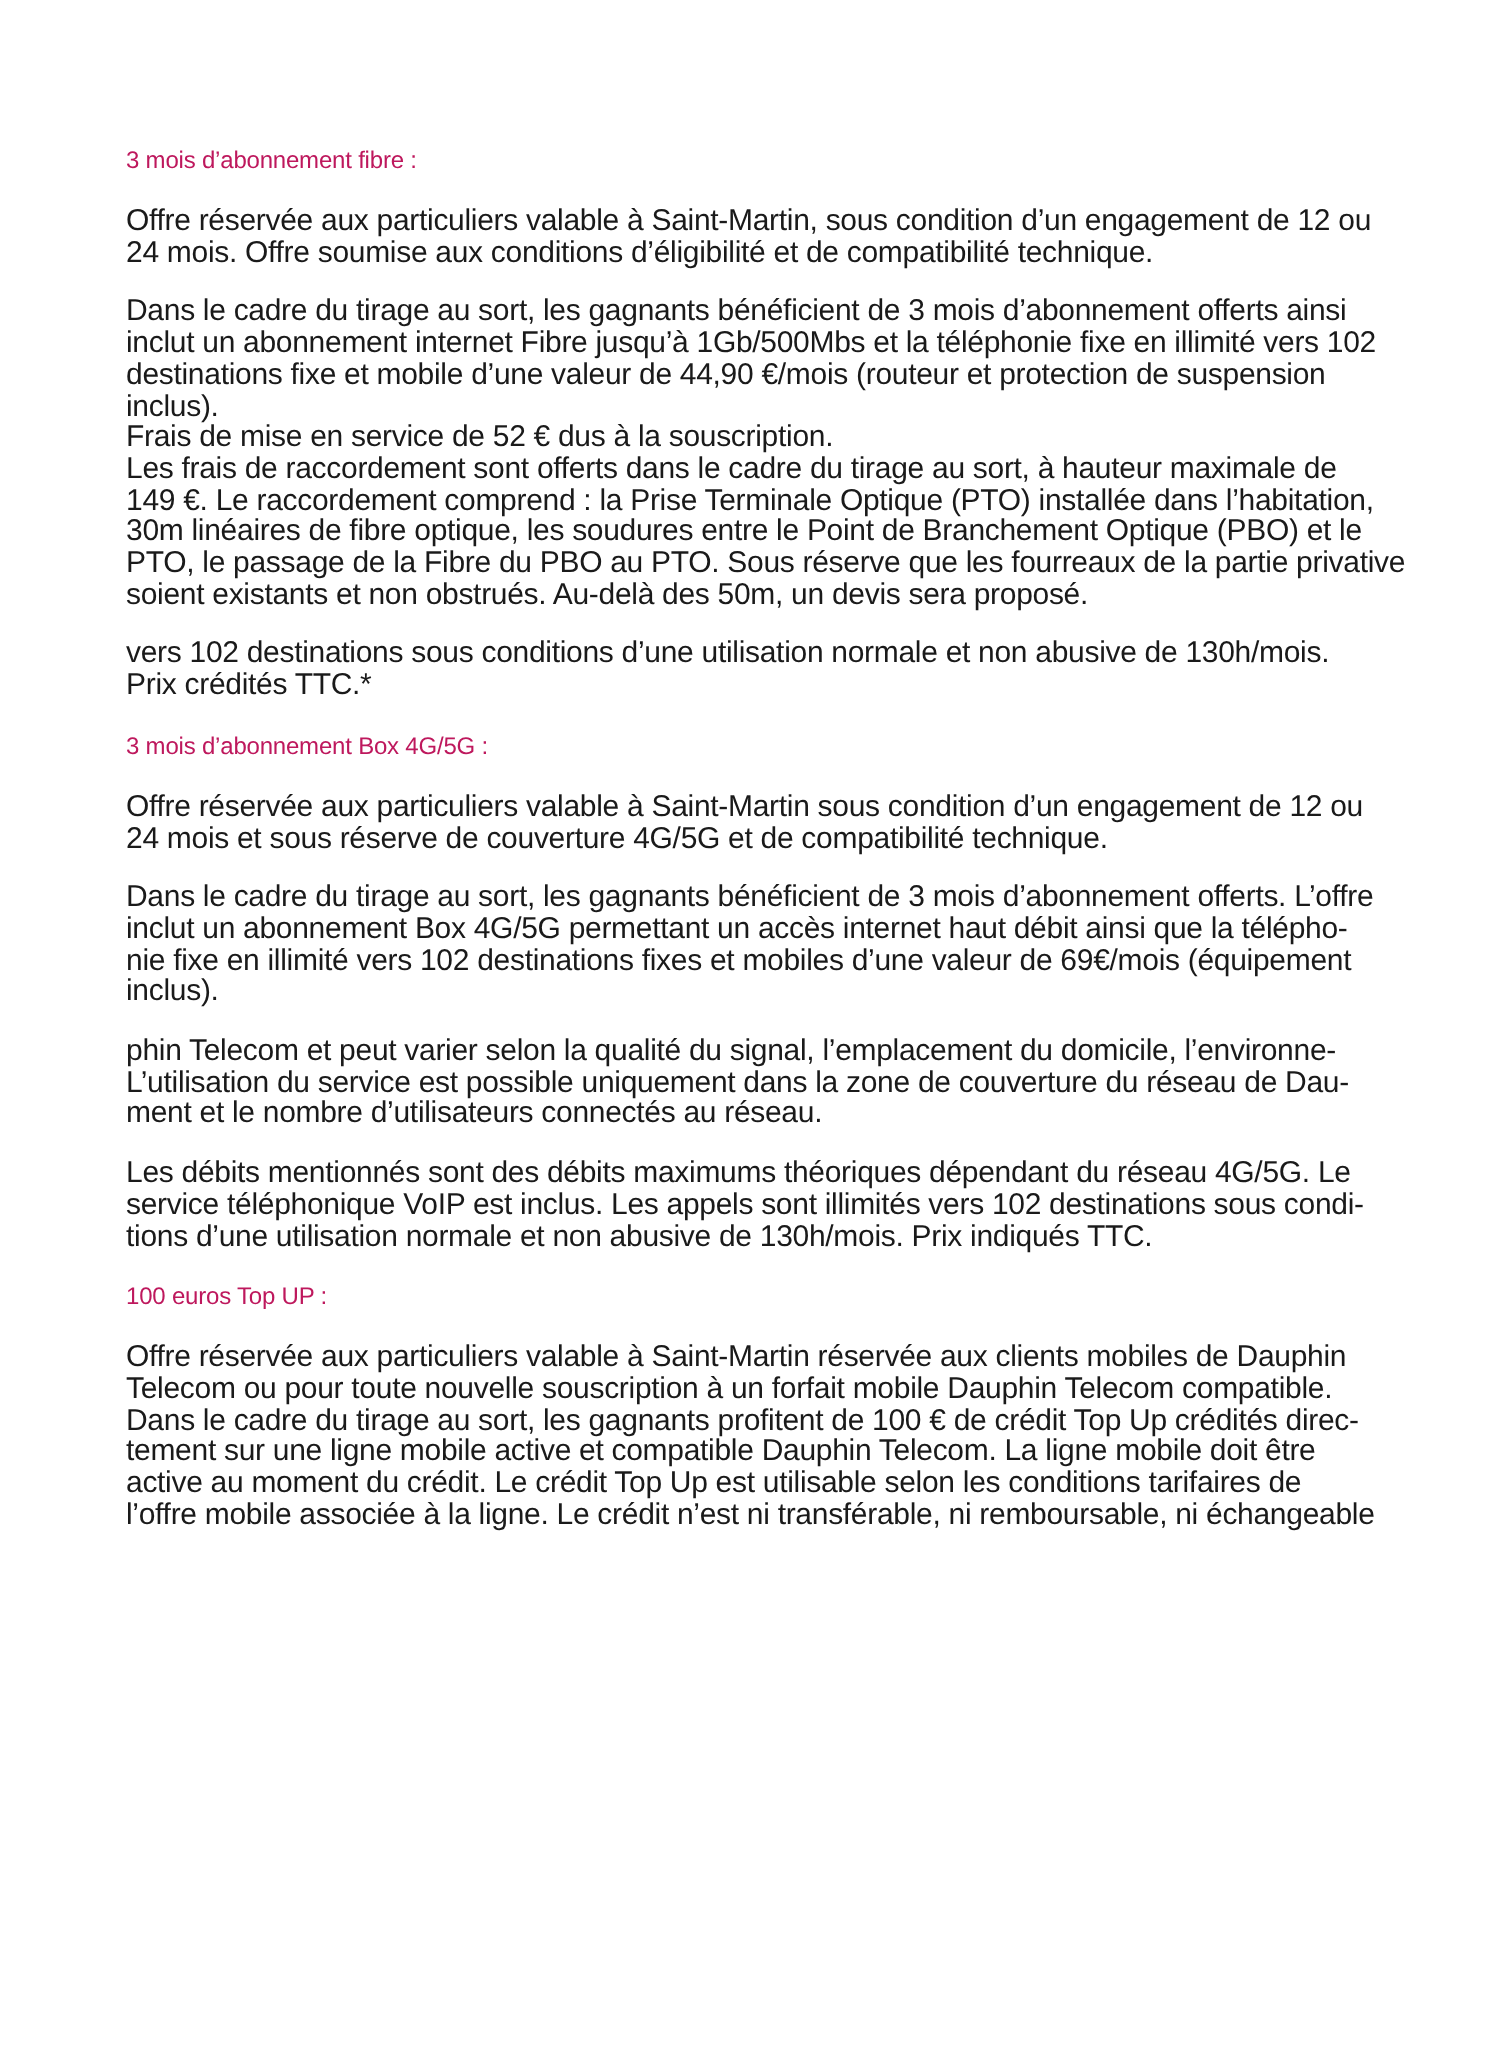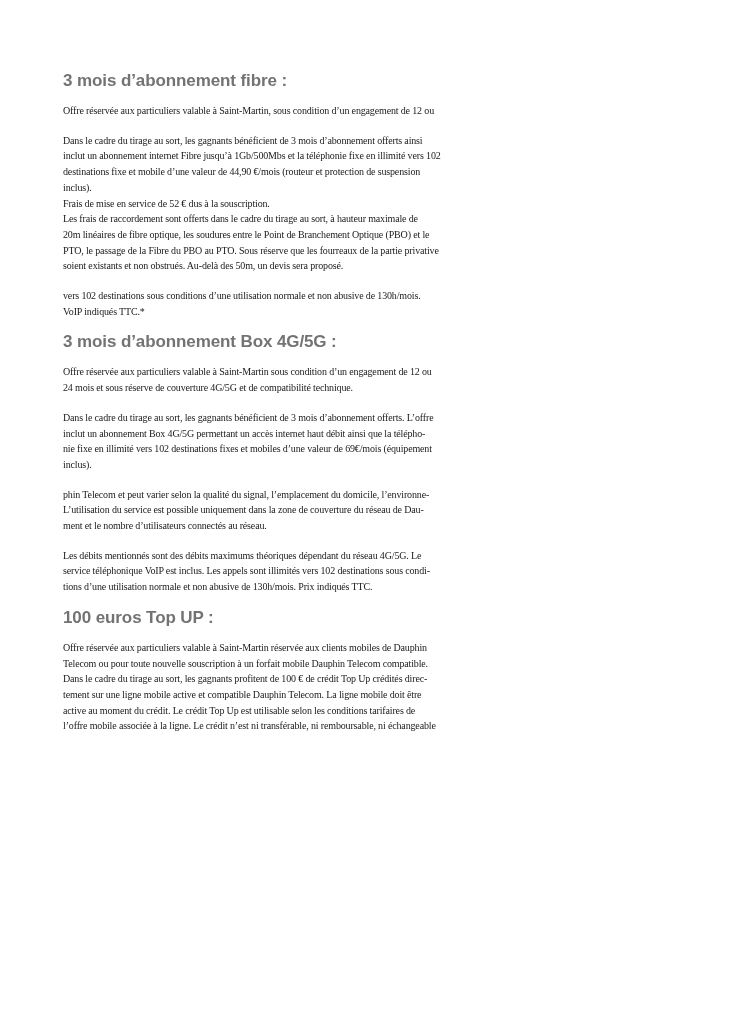--- a/index.html
+++ b/index.html
@@ -1,47 +1,49 @@
 <!DOCTYPE html>
 <html><head>
   <meta charset="utf-8">
   <style>
     html, body { margin: 0; padding: 0; background: #ffffff; }
     body { width: 747px; height: 1024px; position: relative; overflow: hidden;
            font-family: "Liberation Sans", "DejaVu Sans", sans-serif; color: #1a1a1a; }
     .page { position: absolute; left: 63px; top: 72px; width: 640px; }
-    .heading { font-weight: bold; font-size: 17px; line-height: 17px; margin: 0 0 14px 0; color: #737373; letter-spacing: -0.1px; }
+    .heading { font-weight: normal; font-size: 12px; line-height: 17px; margin: 0 0 14px 0; color: #be185d; letter-spacing: -0.1px; }
     .para { margin: 0 0 14px 0; }
-    .line { display: block; font-size: 10px; line-height: 15.7px; white-space: nowrap; letter-spacing: -0.15px; font-family: Liberation Serif, serif; }
+    .line { display: block; font-size: 15px; line-height: 15.7px; white-space: nowrap; letter-spacing: -0.15px; }
     .section { margin-bottom: 0; }
   </style>
 </head>
 <body>
 
 <div class="page">
 
   <div class="section">
     <div class="heading">3 mois d’abonnement fibre :</div>
     <div class="para">
       <span class="line">Offre réservée aux particuliers valable à Saint-Martin, sous condition d’un engagement de 12 ou</span>
+      <span class="line">24 mois. Offre soumise aux conditions d’éligibilité et de compatibilité technique.</span>
     </div>
     <div class="para">
       <span class="line">Dans le cadre du tirage au sort, les gagnants bénéficient de 3 mois d’abonnement offerts ainsi</span>
       <span class="line">inclut un abonnement internet Fibre jusqu’à 1Gb/500Mbs et la téléphonie fixe en illimité vers 102</span>
       <span class="line">destinations fixe et mobile d’une valeur de 44,90 €/mois (routeur et protection de suspension</span>
       <span class="line">inclus).</span>
       <span class="line">Frais de mise en service de 52 € dus à la souscription.</span>
       <span class="line">Les frais de raccordement sont offerts dans le cadre du tirage au sort, à hauteur maximale de</span>
-      <span class="line">20m linéaires de fibre optique, les soudures entre le Point de Branchement Optique (PBO) et le</span>
+      <span class="line">149 €. Le raccordement comprend : la Prise Terminale Optique (PTO) installée dans l’habitation,</span>
+      <span class="line">30m linéaires de fibre optique, les soudures entre le Point de Branchement Optique (PBO) et le</span>
       <span class="line">PTO, le passage de la Fibre du PBO au PTO. Sous réserve que les fourreaux de la partie privative</span>
       <span class="line">soient existants et non obstrués. Au-delà des 50m, un devis sera proposé.</span>
     </div>
     <div class="para">
       <span class="line">vers 102 destinations sous conditions d’une utilisation normale et non abusive de 130h/mois.</span>
-      <span class="line">VoIP indiqués TTC.*</span>
+      <span class="line">Prix crédités TTC.*</span>
     </div>
   </div>
 
   <div class="section">
     <div class="heading">3 mois d’abonnement Box 4G/5G :</div>
     <div class="para">
       <span class="line">Offre réservée aux particuliers valable à Saint-Martin sous condition d’un engagement de 12 ou</span>
       <span class="line">24 mois et sous réserve de couverture 4G/5G et de compatibilité technique.</span>
     </div>
     <div class="para">

